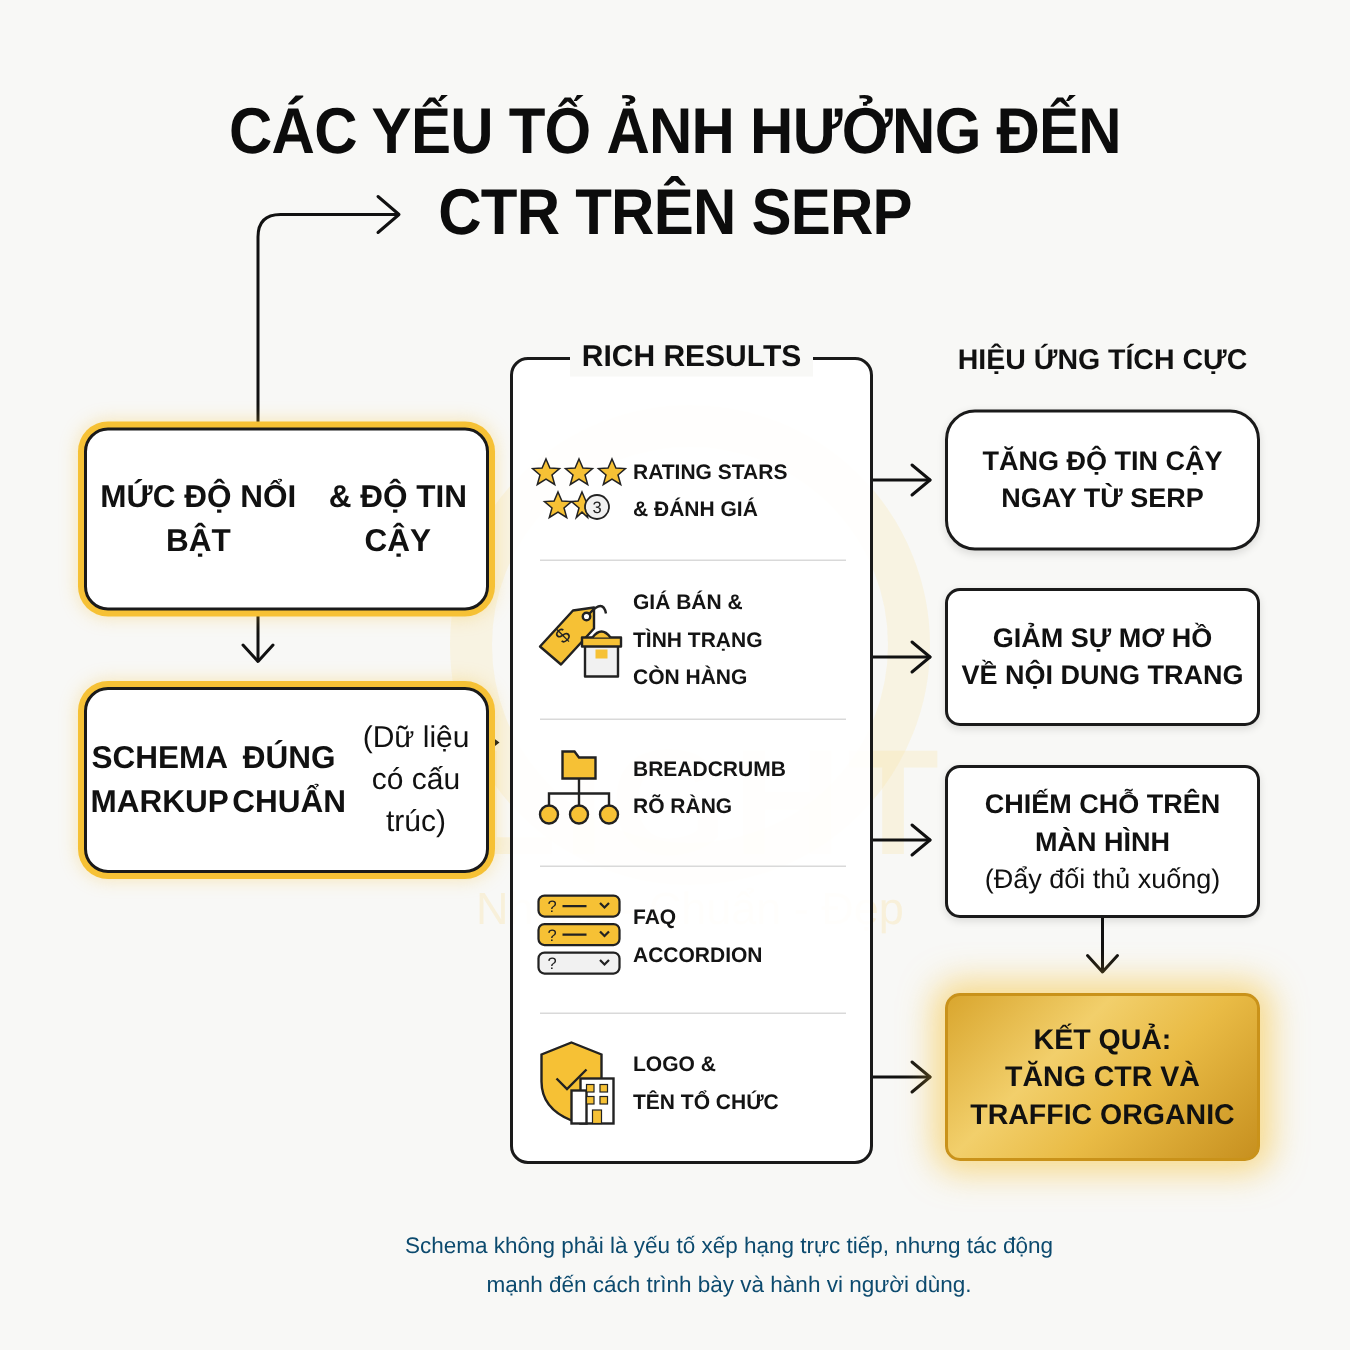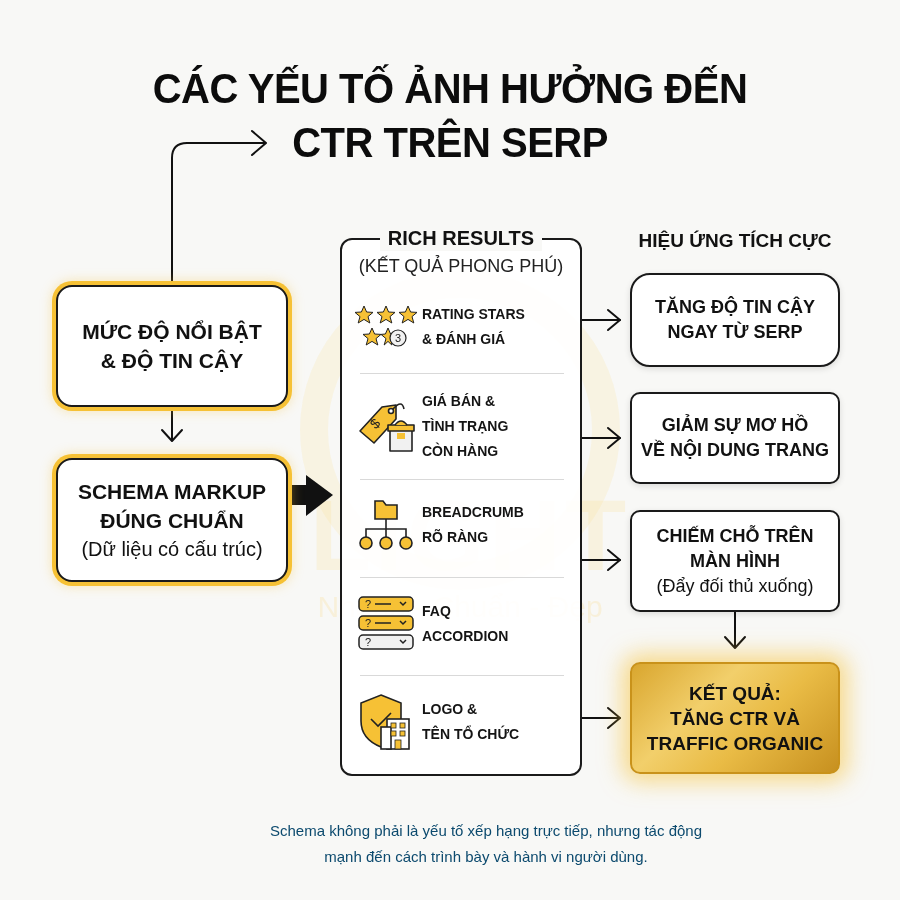--- a/index.html
+++ b/index.html
@@ -27,24 +27,24 @@
     position: absolute; left: 300px; top: 478px; width: 340px; text-align: center;
     font-weight: 700; font-size: 100px; color: rgba(250, 214, 120, 0.18); letter-spacing: 4px;
   }
   .watermark-sub {
     position: absolute; left: 290px; top: 590px; width: 340px; text-align: center;
     font-size: 30px; color: rgba(250, 214, 120, 0.22);
   }
 
   
   .lbox {
-    position: absolute; left: 56px; width: 232px; background: #fff;
+    position: absolute; left: 56px; width: 270px; background: #fff;
     border: 2px solid #1a1a1a; border-radius: 16px;
     box-shadow: 0 0 0 4px #f6c135, 0 0 12px 4px rgba(246, 193, 53, 0.35);
-    display: flex; flex-direction: column; align-items: center; justify-content: center;
+    display: flex; flex-direction: row; align-items: center; justify-content: center;
     text-align: center;
   }
   .lbox1 { top: 285px; height: 122px; }
   .lbox2 { top: 458px; height: 124px; }
   .lbox .b { font-weight: 700; font-size: 21px; line-height: 29px; color: #111; }
   .lbox .n { font-size: 20px; line-height: 28px; color: #111; }
 
   
   .panel {
     position: absolute; left: 340px; top: 238px; width: 242px; height: 538px;
@@ -142,21 +142,20 @@
 </div>
 <div class="lbox lbox2">
   <div class="b">SCHEMA MARKUP</div>
   <div class="b">ĐÚNG CHUẨN</div>
   <div class="n">(Dữ liệu có cấu trúc)</div>
 </div>
 
 <div class="panel"></div>
 <div class="panel-head">
   <div class="h1">RICH RESULTS</div>
-  <div class="h2">(KẾT QUẢ PHONG PHÚ)</div>
 </div>
 
 <div class="item" style="top:302px;">
   <div class="ic">
     <svg width="64" height="46" viewBox="0 0 64 46">
       <g fill="#f6c135" stroke="#222" stroke-width="1">
         <polygon points="10,2 12.6,8 19,8.4 14,12.6 15.8,19 10,15.4 4.2,19 6,12.6 1,8.4 7.4,8"></polygon>
         <polygon points="32,2 34.6,8 41,8.4 36,12.6 37.8,19 32,15.4 26.2,19 28,12.6 23,8.4 29.4,8"></polygon>
         <polygon points="54,2 56.6,8 63,8.4 58,12.6 59.8,19 54,15.4 48.2,19 50,12.6 45,8.4 51.4,8"></polygon>
         <polygon points="18,24 20.6,30 27,30.4 22,34.6 23.8,41 18,37.4 12.2,41 14,34.6 9,30.4 15.4,30"></polygon>

